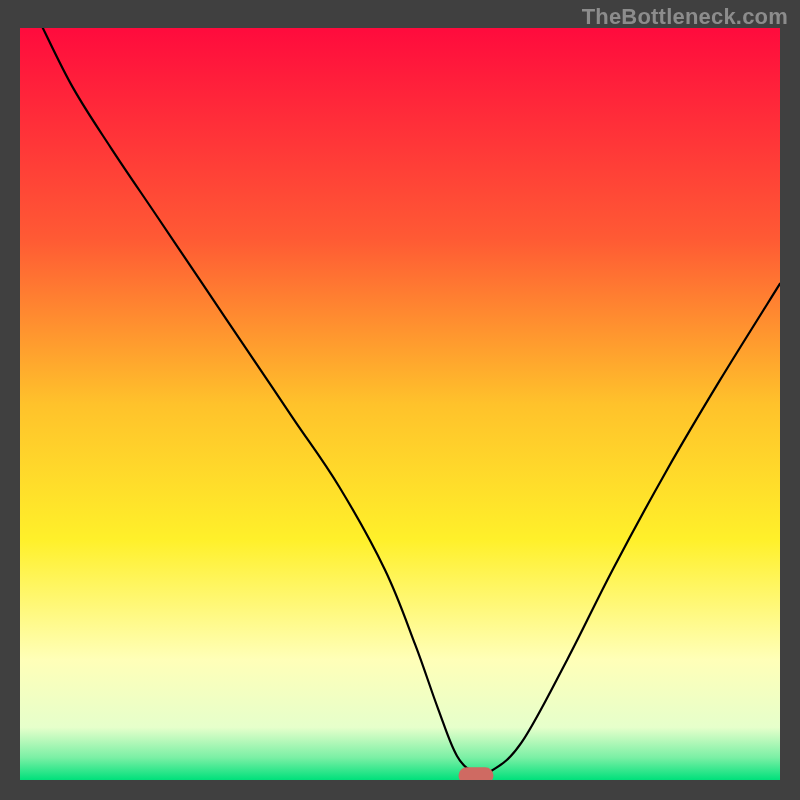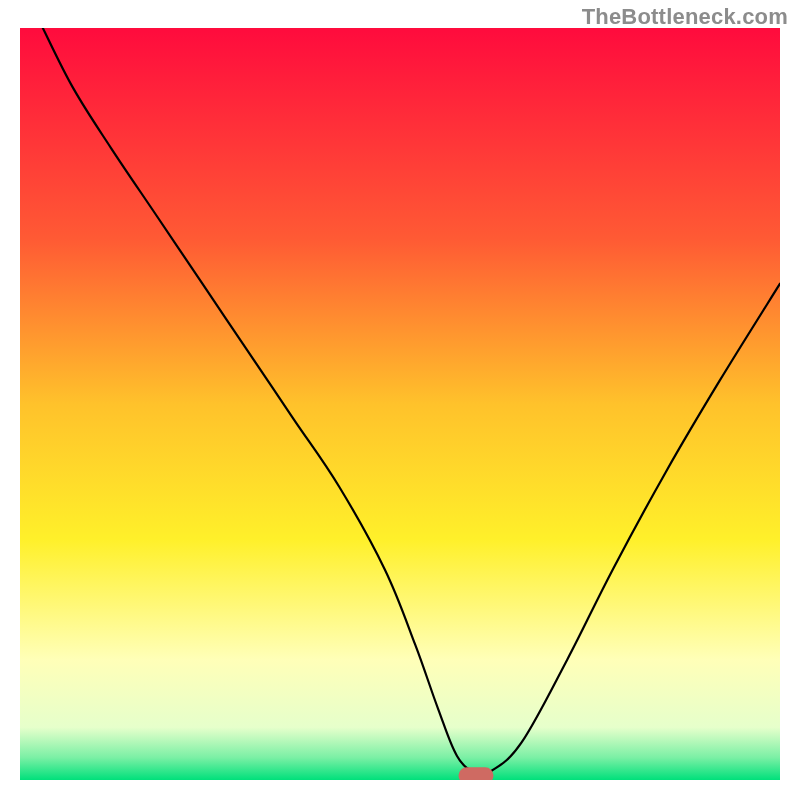--- a/index.html
+++ b/index.html
@@ -8,21 +8,21 @@
     width: 800px;
     height: 800px;
     background: #000;
     overflow: hidden;
     font-family: Arial, Helvetica, sans-serif;
   }
   .frame {
     position: relative;
     width: 800px;
     height: 800px;
-    background: #ffffff;
+    background: #404040;
   }
   .watermark {
     position: absolute;
     top: 4px;
     right: 12px;
     color: #8c8c8c;
     font-size: 22px;
     font-weight: 600;
     letter-spacing: 0.2px;
     z-index: 10;

